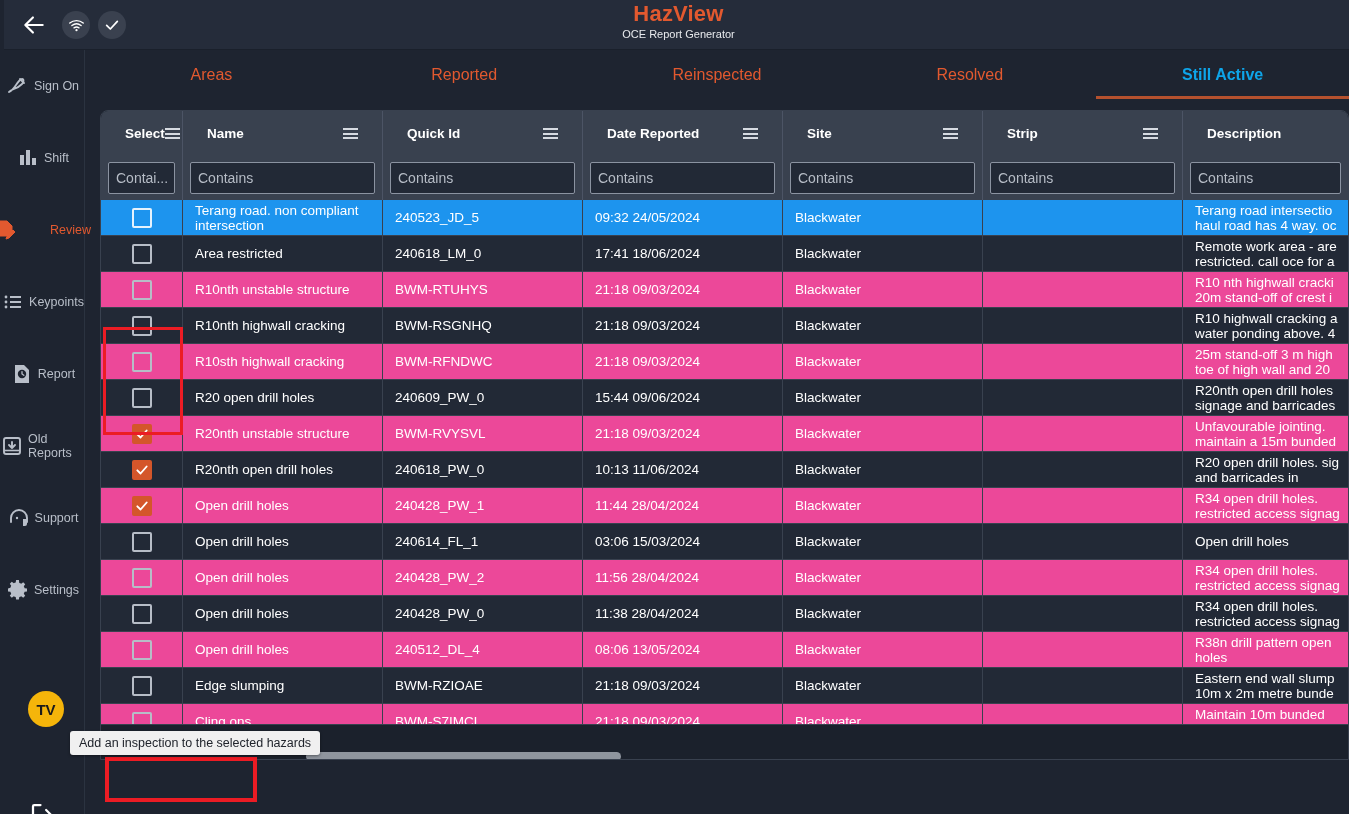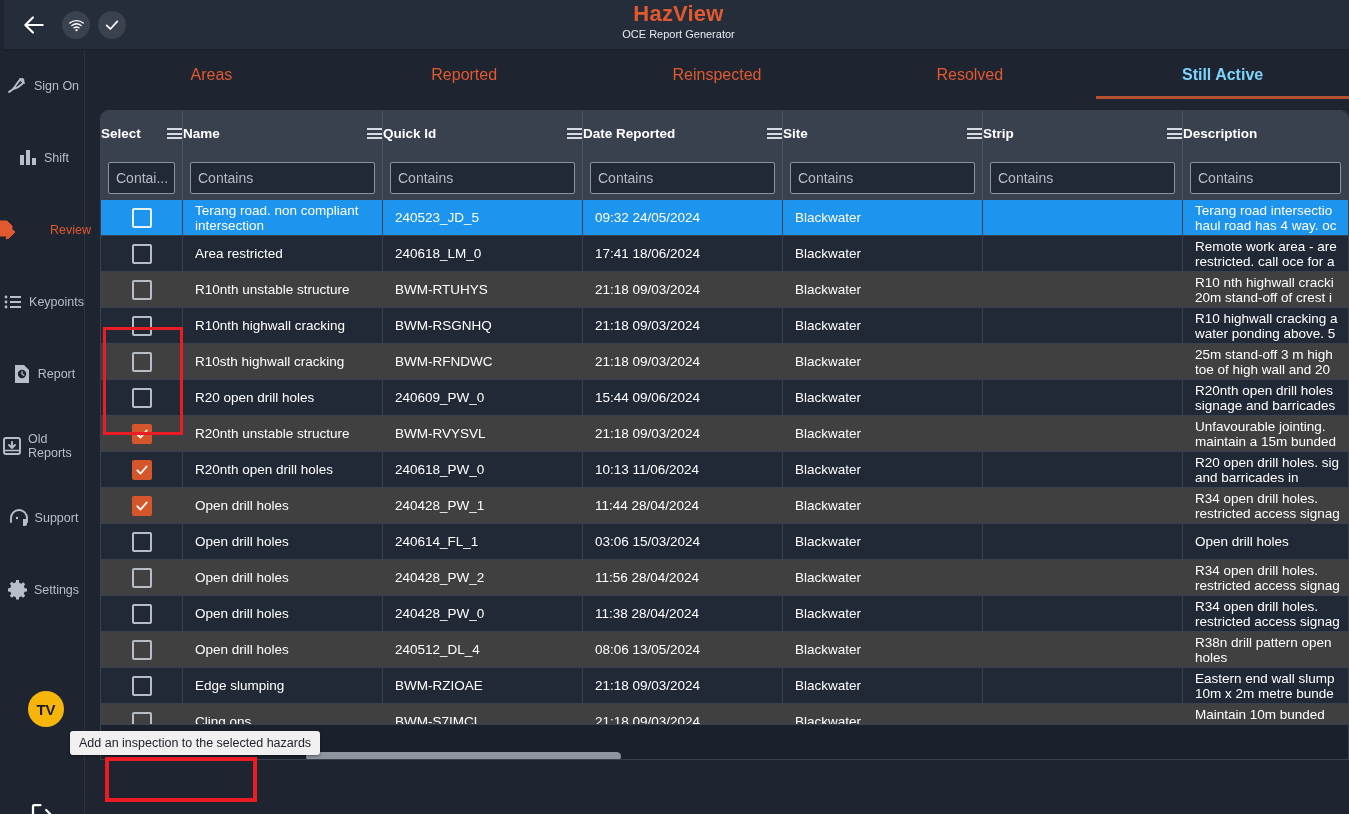--- a/index.html
+++ b/index.html
@@ -58,42 +58,42 @@
 
   
   .tabs {
     position: absolute; left: 85px; top: 50px; width: 1264px; height: 49px;
     display: flex; align-items: stretch;
   }
   .tab {
     flex: 1 1 0; display: flex; align-items: center; justify-content: center;
     font-size: 16px; color: #e2592f; position: relative;
   }
-  .tab.active { color: #7dd3fc; font-weight: bold; }
+  .tab.active { color: #0ea5e9; font-weight: bold; }
   .tab.active::after {
     content: ""; position: absolute; left: 0; right: 0; bottom: 0; height: 3px; background: #b5512e;
   }
 
   
   .table-wrap {
     position: absolute; left: 100px; top: 110px; width: 1249px; height: 650px;
     background: #1b212c;
     border: 1px solid #39414f;
     border-top-left-radius: 8px; border-top-right-radius: 8px;
     overflow: hidden;
   }
   .c0 { width: 82px; }
   .c1, .c2, .c3, .c4, .c5 { width: 200px; }
   .c6 { width: 165px; }
 
   
   .thead { display: flex; height: 45px; background: #39414f; }
   .th {
     display: flex; align-items: center; justify-content: space-between;
-    padding: 0 0; height: 45px;
+    padding: 0 24px; height: 45px;
     color: #ffffff; font-size: 13.5px; font-weight: bold;
     border-right: 1px solid #4c5465;
   }
   .th:last-child { border-right: none; }
   .hamb { display: inline-flex; flex-direction: column; gap: 2.5px; }
   .hamb i { display: block; width: 15px; height: 2px; background: #d6dae1; }
 
   
   .tfilter { display: flex; height: 44px; background: #39414f; align-items: center; }
   .fcell { padding: 0 7px; height: 44px; display: flex; align-items: center; border-right: 1px solid #4c5465;}
@@ -101,21 +101,21 @@
   .finput {
     width: 100%; height: 32px; background: #222936;
     border: 1px solid #8b93a1; border-radius: 2px;
     color: #b6bcc6; font-size: 14px; padding: 0 7px;
     display: flex; align-items: center; overflow: hidden; white-space: nowrap;
   }
 
   
   .tbody { height: 561px; position: relative; }
   .trow { display: flex; height: 36px; border-bottom: 1px solid #39414f; }
-  .trow.alt { background: #404040; }
+  .trow.alt { background: #ec4899; }
   .trow.norm { background: #222936; }
   .trow.sel { background: #1d94ee; }
   .td {
     padding: 0 12px; height: 100%;
     display: flex; align-items: center;
     color: #ffffff; font-size: 13.5px;
     border-right: 1px solid #39414f;
     overflow: hidden;
   }
   .td.two-line {
@@ -443,21 +443,21 @@
         </div>
         <div class="td two-line c1">
           <span>R10nth  highwall cracking</span>
         </div>
         <div class="td nowrap c2">BWM-RSGNHQ</div>
         <div class="td nowrap c3">21:18  09/03/2024</div>
         <div class="td nowrap c4">Blackwater</div>
         <div class="td nowrap c5"></div>
         <div class="td two-line c6 td-desc">
           <span>R10 highwall cracking a</span>
-          <span>water ponding above. 5</span>
+          <span>water ponding above. 4</span>
         </div>
       </div>
       <div class="trow alt">
         <div class="td td-check c0">
           <div class="cbox"></div>
         </div>
         <div class="td two-line c1">
           <span>R10sth highwall cracking</span>
         </div>
         <div class="td nowrap c2">BWM-RFNDWC</div>

